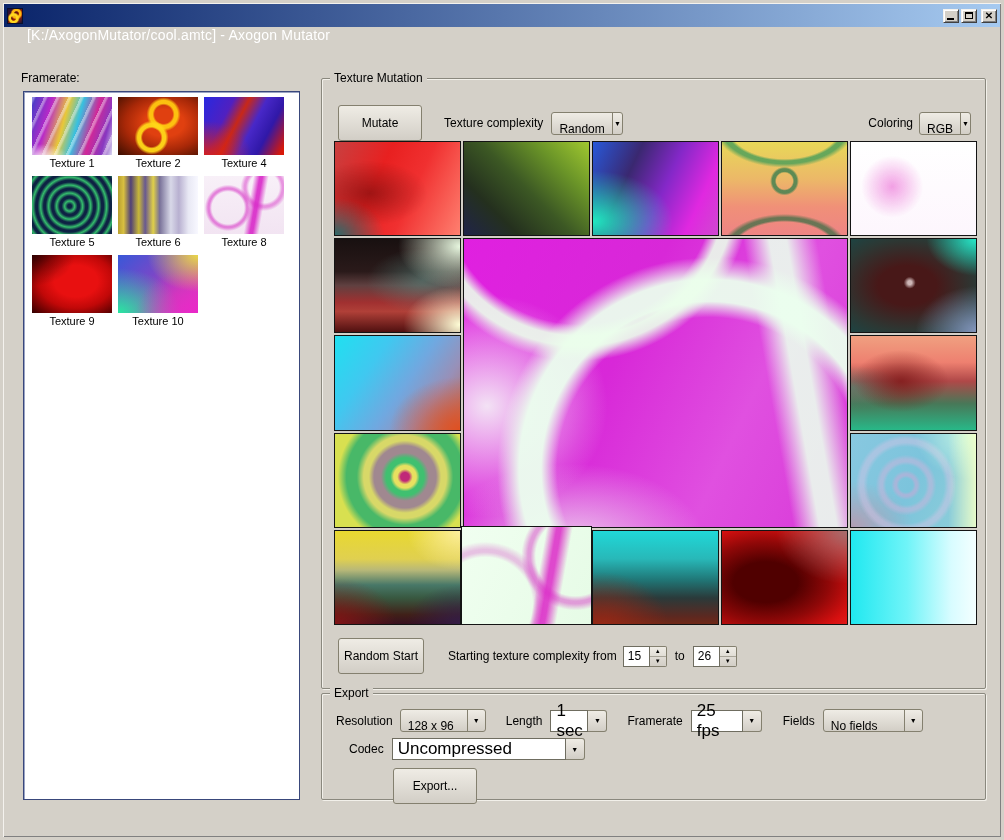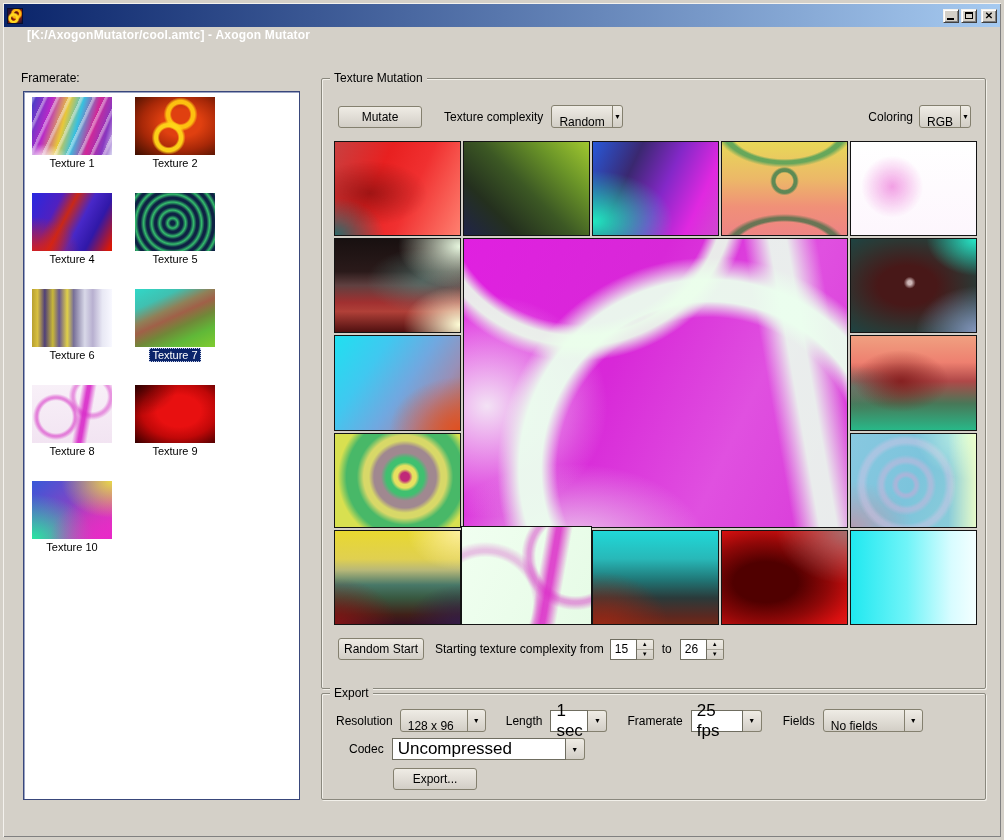--- a/index.html
+++ b/index.html
@@ -17,21 +17,21 @@
     display: flex; align-items: center; padding: 0 3px;
   }
   .app-icon {
     width: 16px; height: 16px; margin-right: 4px; flex: 0 0 16px;
     background:
       radial-gradient(circle 6px at 40% 66%, transparent 2px, #ffd820 3px 4.5px, transparent 6px),
       radial-gradient(circle 6px at 60% 34%, transparent 2px, #ffb810 3px 4.5px, transparent 6px),
       linear-gradient(135deg, #1a1040 0%, #6a1408 45%, #a82808 65%, #141034 100%);
     border: 1px solid #081030;
   }
-  .title-text { color: #fff; font-size: 12px; font-weight: bold; letter-spacing: .2px;
+  .title-text { color: #fff; font-size: 14px; font-weight: normal; letter-spacing: .2px;
     white-space: nowrap; overflow: hidden; flex: 1; margin-top: 39px; }
   .win-buttons { display: flex; align-items: center; }
   .winbtn {
     width: 16px; height: 14px; background: #d4d0c8; margin-left: 2px;
     border: 1px solid; border-color: #f4f2ee #404040 #404040 #f4f2ee;
     box-shadow: inset 1px 1px 0 #fff, inset -1px -1px 0 #808080;
     display: flex; align-items: center; justify-content: center; position: relative;
   }
   .winbtn.close { margin-left: 4px; }
   .glyph-min { position: absolute; left: 3px; bottom: 2px; width: 7px; height: 2px; background: #000; }
@@ -42,21 +42,21 @@
     display: flex; align-items: center; padding-left: 6px; }
   .menu-item { padding: 3px 9px; font-size: 12px; color: #000; }
   
   .collection-label { position: absolute; left: 18px; top: 68px; font-size: 12px; color: #000; }
   .listbox {
     position: absolute; left: 20px; top: 88px; width: 277px; height: 709px;
     background: #fff; border: 1px solid #39477b;
     box-shadow: inset 1px 1px 0 #9aa4c4; overflow: hidden;
     padding: 5px 0 0 5px;
   }
-  .col-items { display: flex; flex-wrap: wrap; gap: 17px; }
+  .col-items { display: flex; flex-wrap: wrap; }
   .col-item { width: 86px; margin-bottom: 5px; text-align: center; }
   .thumb { width: 80px; height: 58px; margin: 0 auto; }
   .col-label-line { height: 16px; display: flex; align-items: center; justify-content: center; }
   .col-label { font-size: 11px; color: #000; padding: 0 3px; line-height: 14px; }
   .col-label.selected { background: #0a246a; color: #fff; outline: 1px dotted #c8d0e8; outline-offset: -1px; }
   
   .c-tex1 { background:
     radial-gradient(ellipse 60% 45% at 12% 108%, rgba(255,255,255,.95), transparent 60%),
     repeating-linear-gradient(115deg, rgba(255,255,255,.38) 0 2px, rgba(255,255,255,0) 4px 11px),
     linear-gradient(105deg, #4040c8 0%, #b828c8 22%, #e8c838 40%, #38c0e0 55%, #d02898 72%, #8838c0 88%, #d8d8f0 100%); }
@@ -90,21 +90,21 @@
     radial-gradient(at 0% 100%, #28e8a0 0%, transparent 55%),
     linear-gradient(135deg, #3858d8 0%, #7848c8 40%, #c040b8 70%, #e838c0 100%); }
   
   .groupbox { position: absolute; border: 1px solid #8a887e;
     box-shadow: inset 1px 1px 0 #f2f0ea, 1px 1px 0 #f2f0ea; border-radius: 2px; }
   .legend { position: absolute; top: -8px; left: 8px; background: #d4d0c8;
     padding: 0 4px; font-size: 12px; color: #000; }
   .gb-mutation { left: 318px; top: 75px; width: 665px; height: 611px; }
   .gb-export   { left: 318px; top: 690px; width: 665px; height: 107px; }
   
-  .btn { height: 22px; background: linear-gradient(#efece5, #d2cec6);
+  .btn { height: 36px; background: linear-gradient(#efece5, #d2cec6);
     border: 1px solid #84806f; border-radius: 3px; font-size: 12px; color: #000;
     display: inline-flex; align-items: center; justify-content: center;
     font-family: "Liberation Sans", sans-serif; }
   .lbl { font-size: 12px; color: #000; white-space: nowrap; }
   .combo { height: 23px; display: inline-flex; align-items: stretch;
     background: linear-gradient(#efece5, #d2cec6);
     border: 1px solid #84806f; border-radius: 3px; }
   .combo .val { padding: 16px 7px; font-size: 12px; display: flex; align-items: center; flex: 1; text-align: right; }
   .combo .arr { width: 18px; border-left: 1px solid #84806f; display: flex;
     align-items: center; justify-content: center; font-size: 7px; color: #000; }
@@ -258,26 +258,20 @@
             <span class="col-label">Texture 5</span>
           </div>
       </div>
       <div class="col-item">
         <div class="thumb c-tex6"></div>
         <div class="col-label-line">
             <span class="col-label">Texture 6</span>
           </div>
       </div>
       <div class="col-item">
-        <div class="thumb c-tex7"></div>
-        <div class="col-label-line">
-            <span class="col-label selected">Texture 7</span>
-          </div>
-      </div>
-      <div class="col-item">
         <div class="thumb c-tex8"></div>
         <div class="col-label-line">
             <span class="col-label">Texture 8</span>
           </div>
       </div>
       <div class="col-item">
         <div class="thumb c-tex9"></div>
         <div class="col-label-line">
             <span class="col-label">Texture 9</span>
           </div>
@@ -325,21 +319,21 @@
       <div class="tile mb2">
           <div class="mb2bg"></div>
         </div>
       <div class="tile mb3"></div>
       <div class="tile mb4"></div>
       <div class="tile mb5"></div>
     </div>
 
     <div class="mut-bottom">
       <button class="btn randstart-btn">Random Start</button>
-      <span class="lbl" style="margin-left:11px">Starting texture complexity from</span>
+      <span class="lbl" style="margin-left:24px">Starting texture complexity from</span>
       <div class="spin" style="margin-left:6px">
         <span class="sval">15</span>
         <span class="arrows">
           <span class="sarr">▲</span>
           <span class="sarr">▼</span>
         </span>
       </div>
       <span class="lbl" style="margin:0 8px">to</span>
       <div class="spin">
         <span class="sval">26</span>

